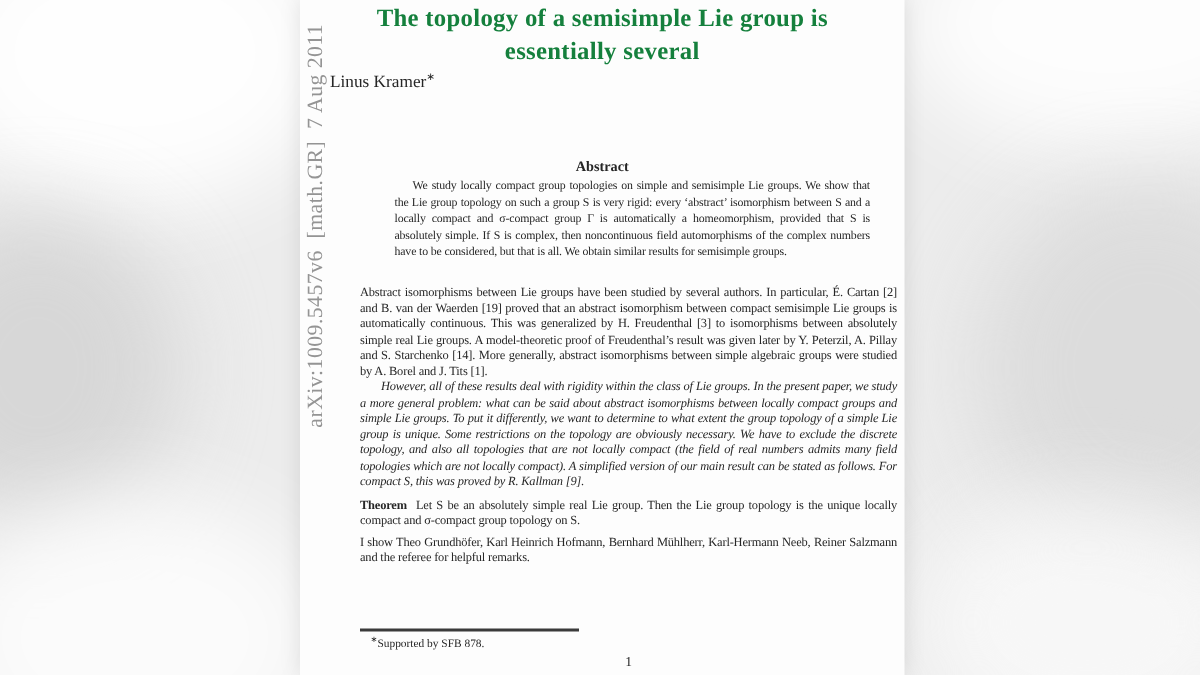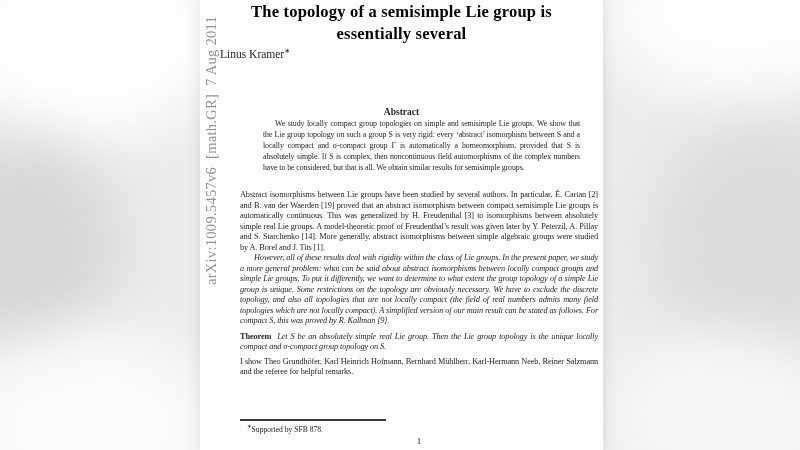--- a/index.html
+++ b/index.html
@@ -35,21 +35,21 @@
     transform-origin: 50% 50%;
     text-align: center;
     font-size: 14.5px; letter-spacing: 0.3px;
     color: #949494;
     white-space: pre;
     z-index: 2;
   }
 
   .title {
     position: absolute; left: 20px; top: 1px; width: 363px;
-    text-align: center; font-weight: bold; color: #000000;
+    text-align: center; font-weight: bold; color: #15803d;
     font-size: 16.5px; line-height: 21.5px; letter-spacing: 0.2px;
   }
   .author { position: absolute; left: 20px; top: 47px; width: 363px; font-size: 11.5px; }
   .author sup { font-size: 7px; }
   .date   { position: absolute; left: 20px; top: 69px; width: 363px; text-align: center; font-size: 11.5px; }
 
   .abs-heading {
     position: absolute; left: 20px; top: 107px; width: 363px;
     text-align: center; font-weight: bold; font-size: 9.5px;
   }
@@ -62,21 +62,21 @@
 
   .flow {
     position: absolute; left: 40px; top: 190px; width: 358px;
     font-size: 8.3px; line-height: 10.5px;
     text-align: justify; letter-spacing: -0.12px;
   }
   .flow p { margin: 0; }
   .para-2 { text-indent: 14px; font-style: italic; }
   .theorem { margin-top: 5px !important; }
   .theorem .thm-label { font-weight: bold; margin-right: 6px; }
-  .theorem .thm-text { font-style: italic; }
+  .theorem .thm-text { }
   .more-results { margin-top: 4px !important; }
   .acknowledgment { margin-top: 4px !important; }
 
   .footnote-rule {
     position: absolute; left: 40px; top: 419px;
     width: 146px; height: 1.5px; background: #3b3b3b;
   }
   .footnote {
     position: absolute; left: 40px; top: 423px; width: 340px;
     font-size: 7.6px; padding-left: 7px;

